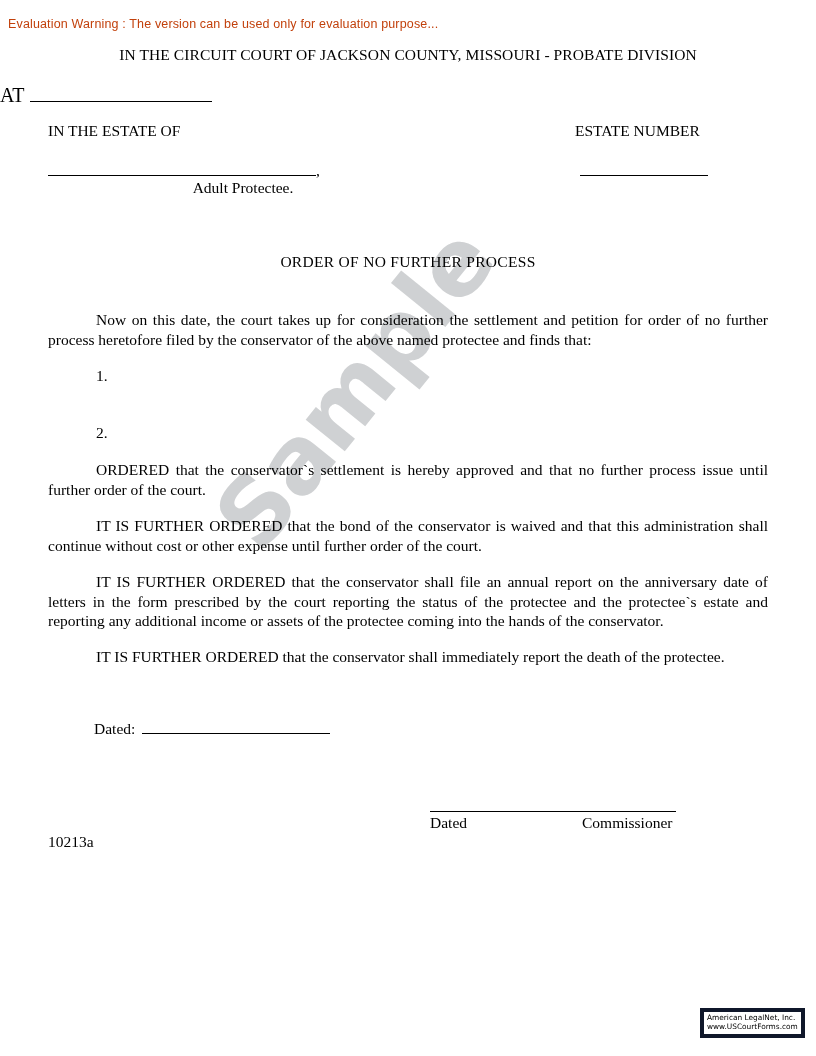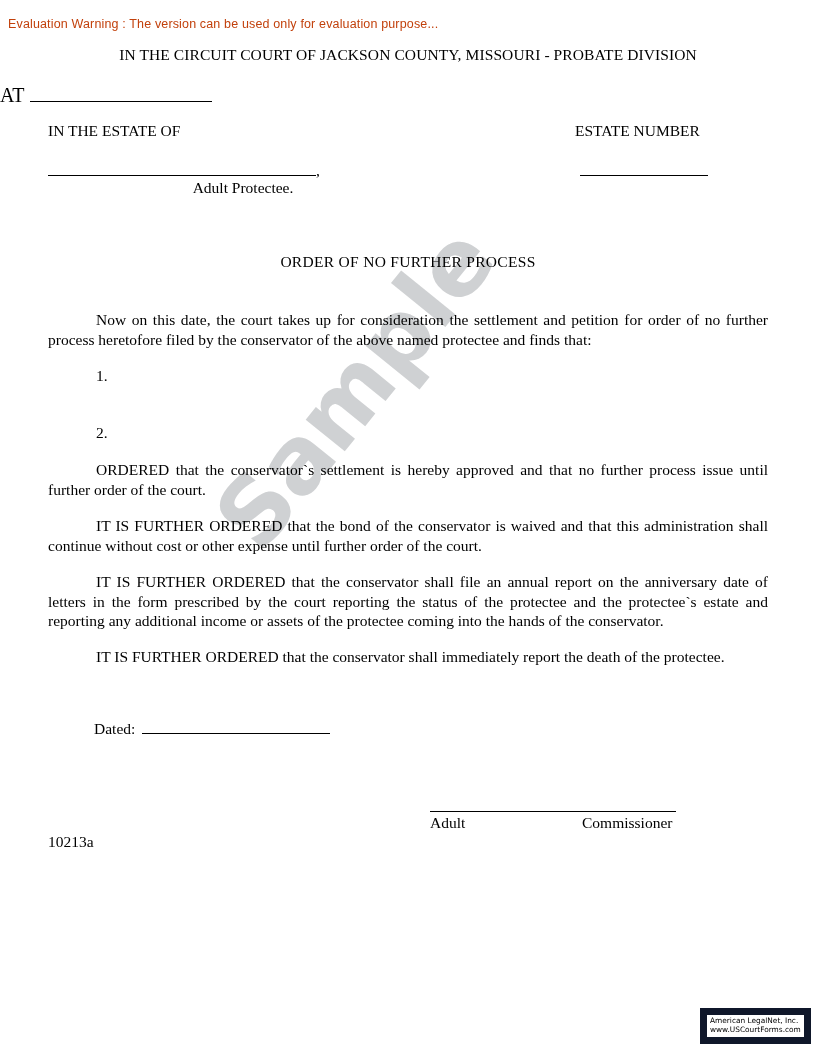--- a/index.html
+++ b/index.html
@@ -209,21 +209,21 @@
     top: 833px;
     font-size: 15.5px;
   }
 
   
   #footer-stamp {
     position: absolute;
     left: 700px;
     top: 1008px;
     width: 92px;
-    border: 7px solid #0f172a;
+    border: 4px solid #0f172a;
     background: #ffffff;
     padding: 1px 2px 2px 3px;
     font-family: "DejaVu Sans", "Liberation Sans", sans-serif;
     font-size: 7.4px;
     line-height: 9.4px;
     color: #000;
     z-index: 20;
   }
 </style>
 </head>
@@ -273,21 +273,21 @@
 
     <div class="para" style="top:572px;">IT IS FURTHER ORDERED that the conservator shall file an annual report on the anniversary date of letters in the form prescribed by the court reporting  the  status  of  the  protectee  and  the protectee`s estate  and reporting any additional income or assets of the protectee coming into the hands of the conservator.</div>
 
     <div class="para" style="top:647px;">IT IS FURTHER ORDERED that the conservator shall immediately report the death of the protectee.</div>
 
     <div class="dated-row">
       <span>Dated:</span><span class="blank-line dated-blank"></span>
     </div>
 
     <div class="sig-rule"></div>
-    <div class="sig-judge">Adult</div>
+    <div class="sig-judge">Dated</div>
     <div class="sig-commissioner">Commissioner</div>
 
     <div class="form-number">10213a</div>
 
   </div>
 
   <div id="footer-stamp">
     <div>American LegalNet, Inc.</div>
     <div>www.USCourtForms.com</div>
   </div>

